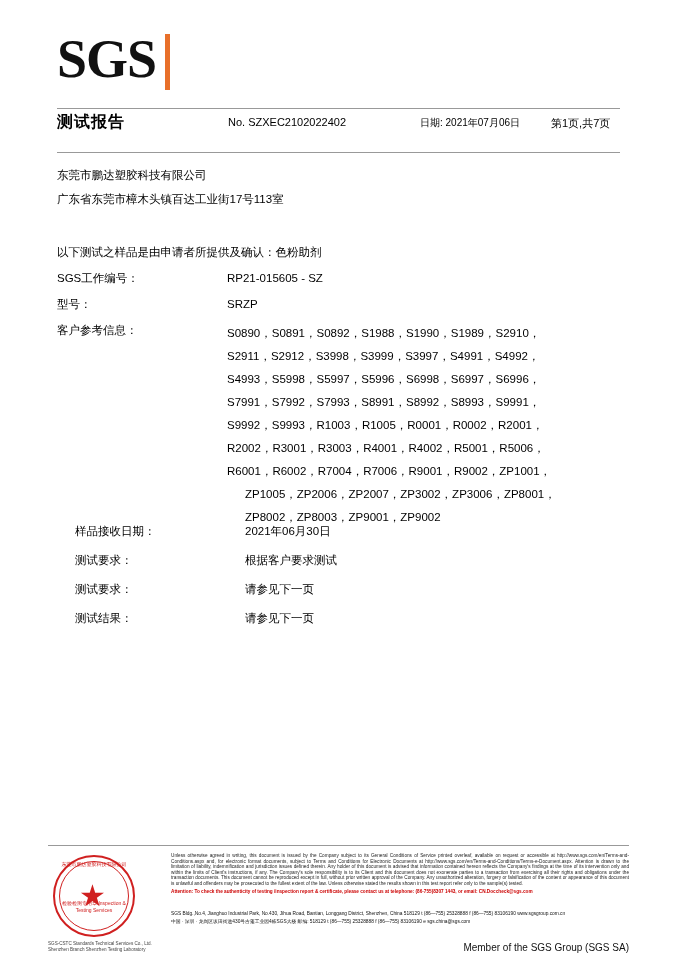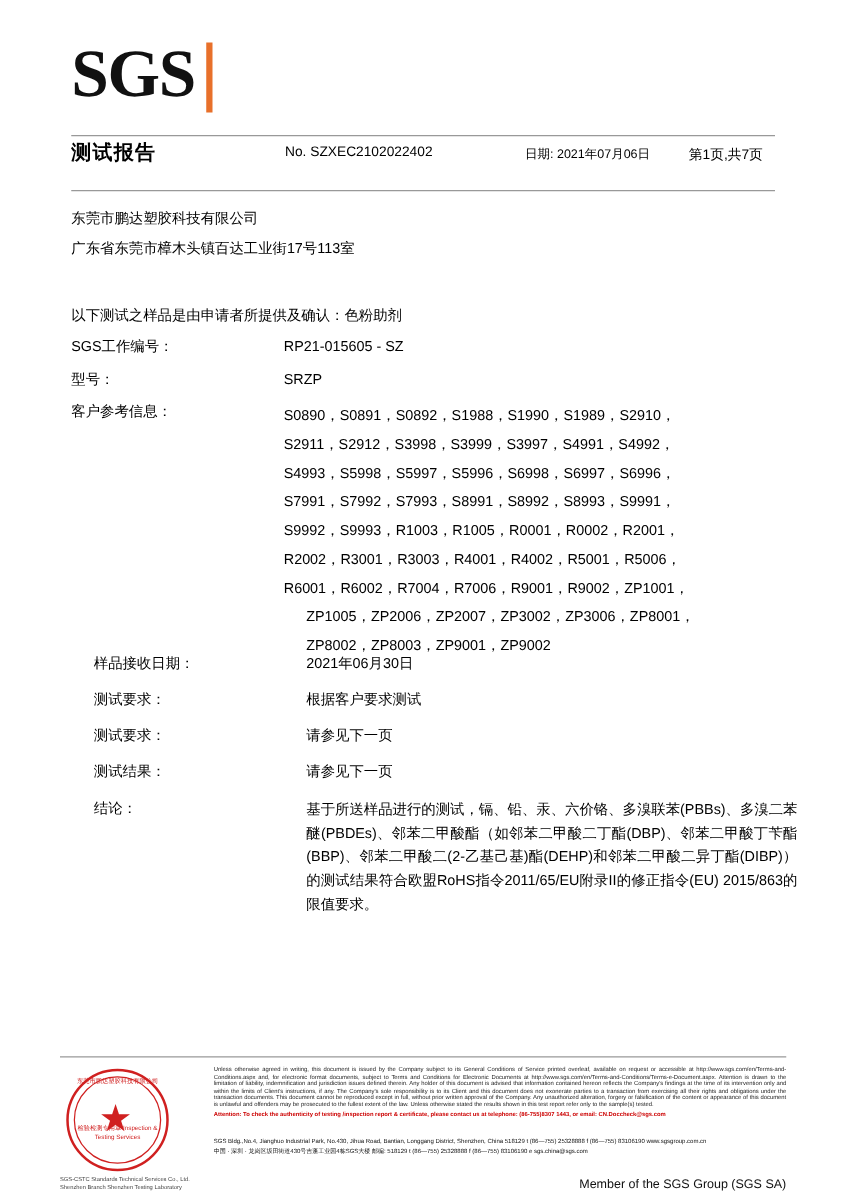--- a/index.html
+++ b/index.html
@@ -334,24 +334,20 @@
       <div class="field-value">根据客户要求测试</div>
     </div>
     <div class="field-row">
       <div class="field-label">测试要求：</div>
       <div class="field-value">请参见下一页</div>
     </div>
     <div class="field-row">
       <div class="field-label">测试结果：</div>
       <div class="field-value">请参见下一页</div>
     </div>
-    <div class="field-row">
-      <div class="field-label">结论：</div>
-      <div class="field-value conclusion-text">基于所送样品进行的测试，镉、铅、汞、六价铬、多溴联苯(PBBs)、多溴二苯醚(PBDEs)、邻苯二甲酸酯（如邻苯二甲酸二丁酯(DBP)、邻苯二甲酸丁苄酯(BBP)、邻苯二甲酸二(2-乙基己基)酯(DEHP)和邻苯二甲酸二异丁酯(DIBP)）的测试结果符合欧盟RoHS指令2011/65/EU附录II的修正指令(EU) 2015/863的限值要求。</div>
-    </div>
   </div>
 
   <div class="footer-rule"></div>
 
   <div class="stamp">
     <div class="stamp-circle"></div>
     <div class="stamp-inner"></div>
     <div class="stamp-arc-top">东莞市鹏达塑胶科技有限公司</div>
     <div class="stamp-star">★</div>
     <div class="stamp-mid">检验检测专用章

